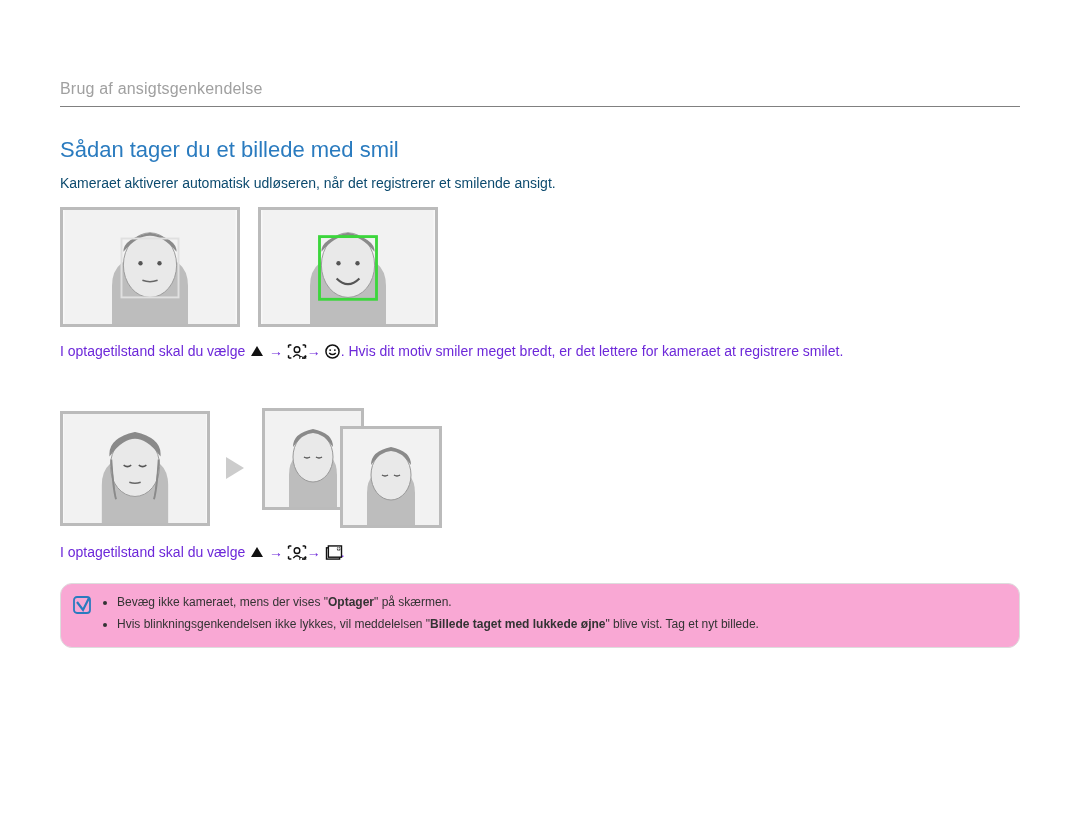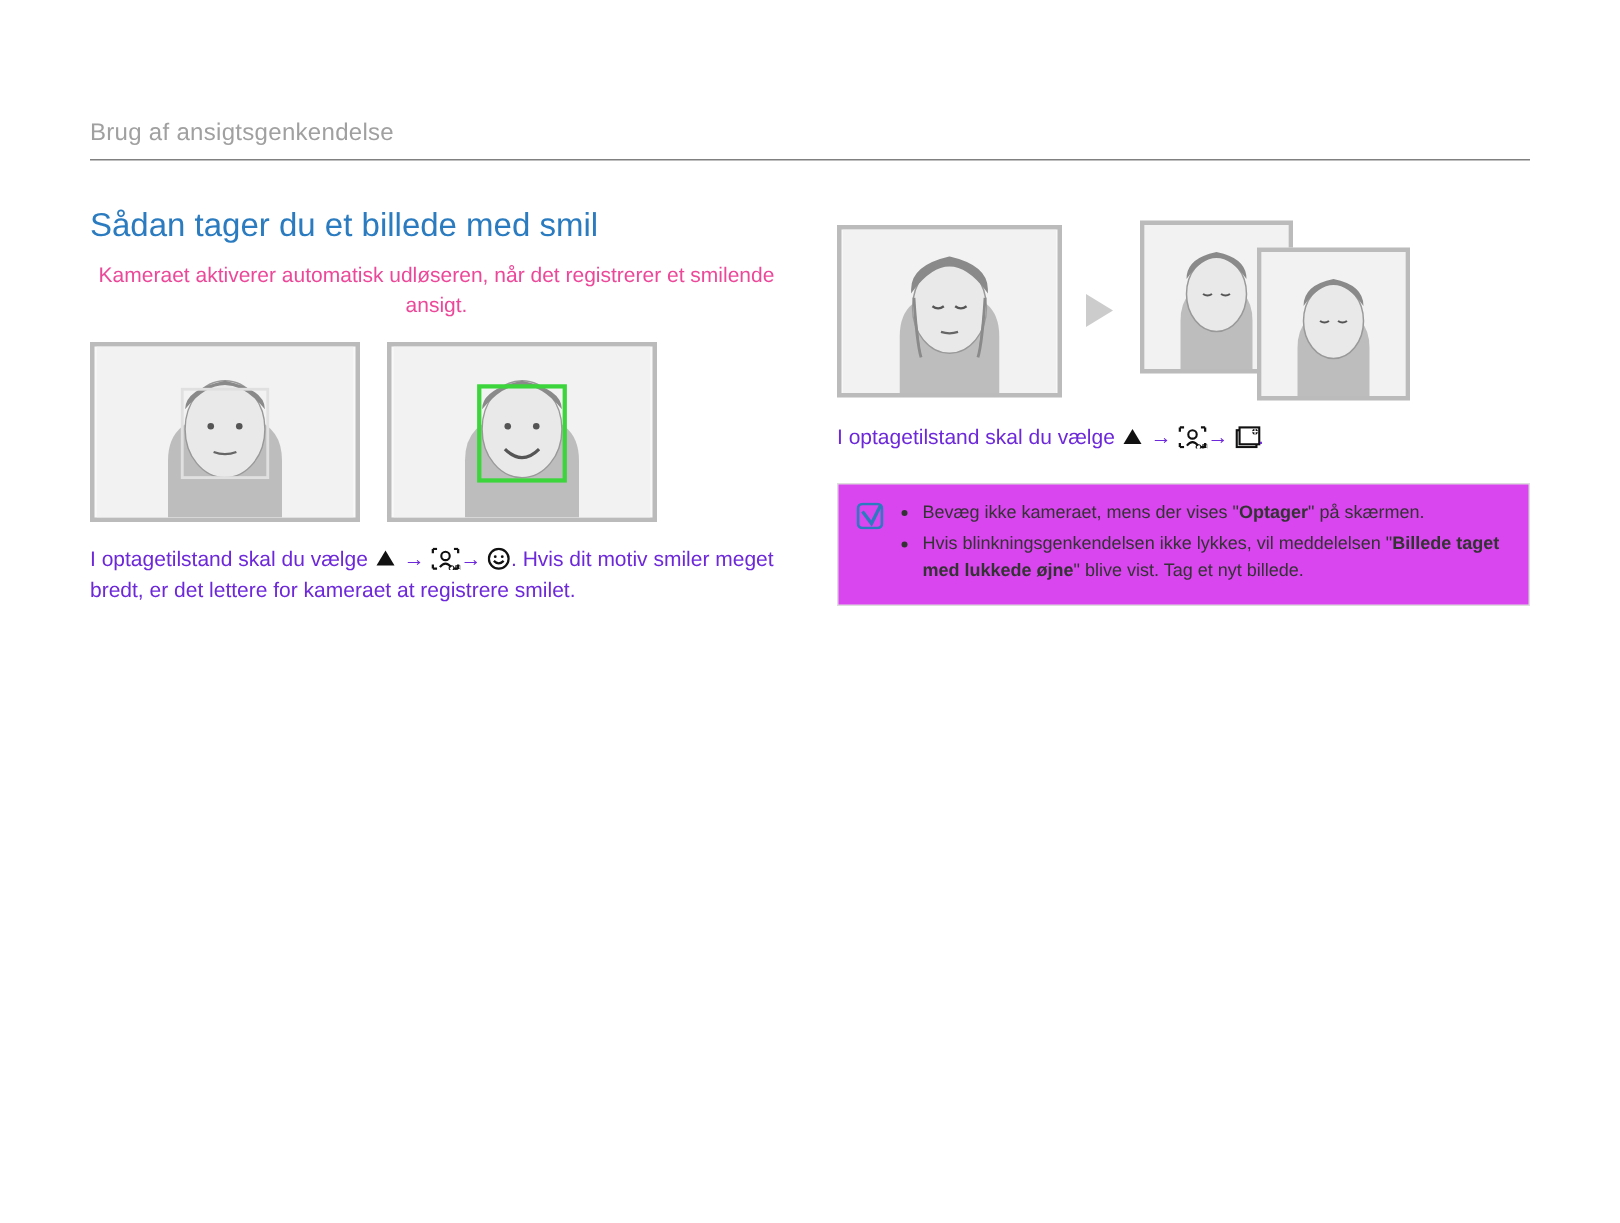--- a/index.html
+++ b/index.html
@@ -28,36 +28,36 @@
     margin-bottom: 8px;
   }
   .hr {
     border: none;
     border-top: 1px solid #808080;
     margin: 0 0 30px 0;
   }
   .columns {
     display: flex;
     gap: 36px;
+    flex-direction: column;
   }
   .col {
     flex: 1;
   }
   .section-heading {
     color: #2a7bbf;
     font-size: 22px;
     font-weight: 400;
     margin: 0 0 10px 0;
   }
   .body-text {
     font-size: 14px;
     line-height: 1.45;
-    color: #ec4899;
+    color: #0c4a6e;
     margin: 0 0 14px 0;
-    text-align: center;
   }
   .instr-text {
     font-size: 14px;
     line-height: 1.5;
     color: #6d28d9;
     margin: 14px 0 0 0;
   }
   .img-row {
     display: flex;
     gap: 18px;
@@ -107,22 +107,22 @@
   }
   .arrow-between {
     width: 28px;
     display: flex;
     justify-content: center;
     align-items: center;
   }
   .arrow-between svg path { fill: #ccc; }
   .note-box {
     border: 1px solid #ddd;
-    border-radius: 0;
-    background: #d946ef;
+    border-radius: 12px;
+    background: #f9a8d4;
     margin-top: 20px;
     padding: 10px 14px 10px 12px;
     display: flex;
     gap: 10px;
     font-size: 12px;
     line-height: 1.45;
     color: #333;
   }
   .note-icon {
     flex: 0 0 18px;

